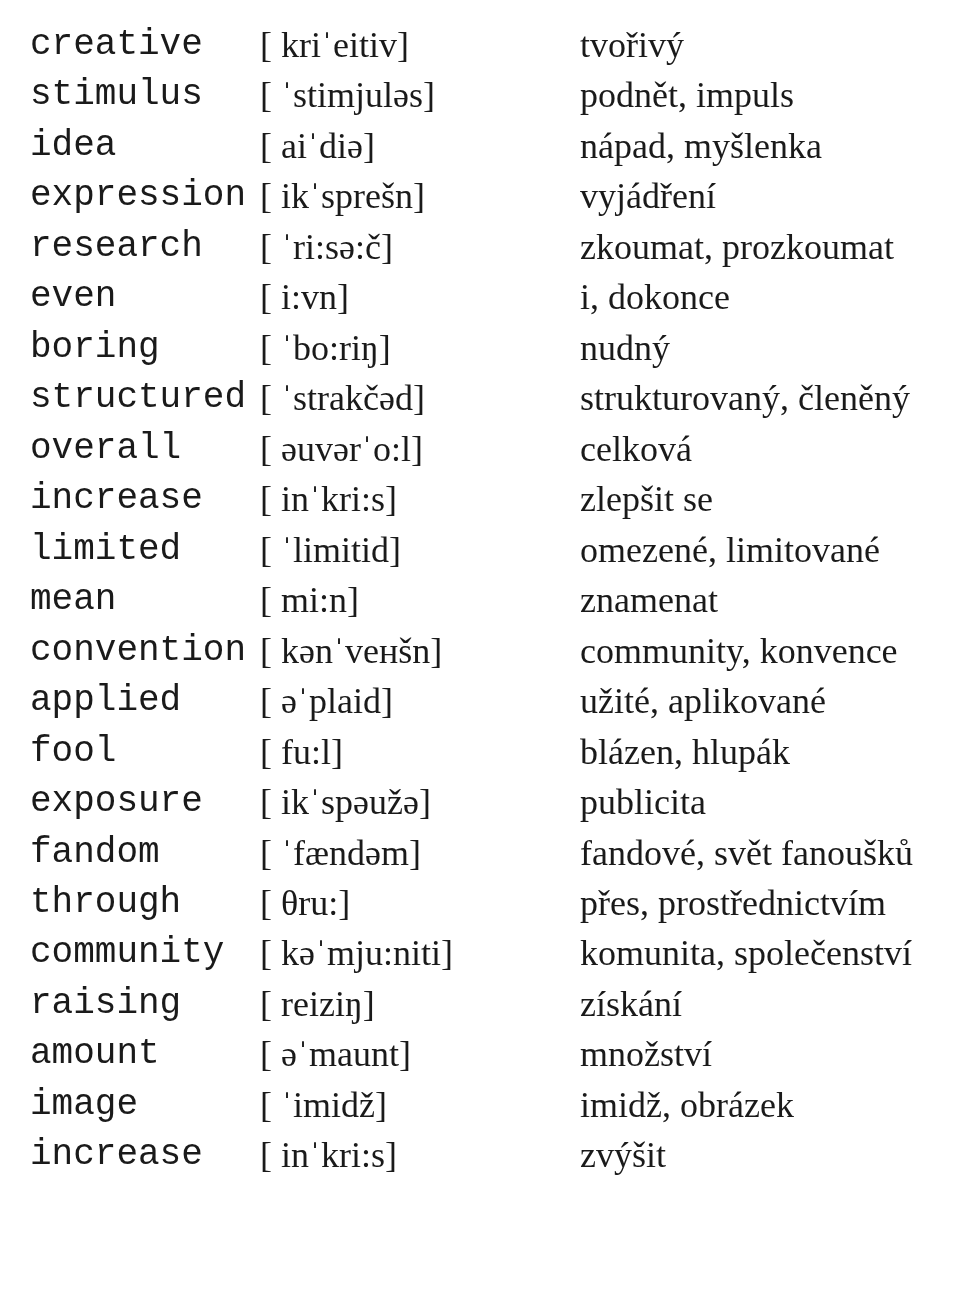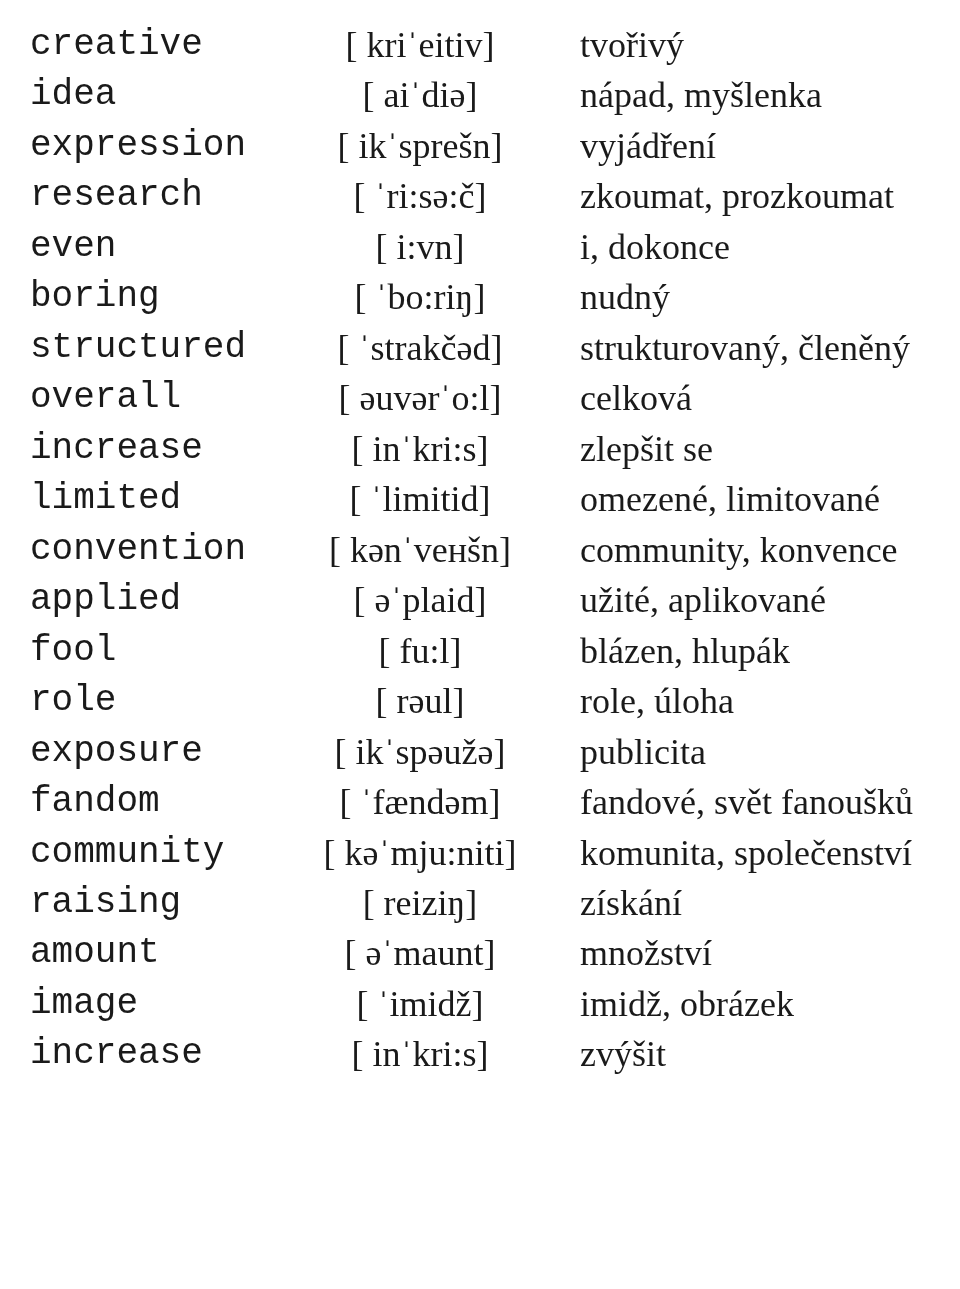--- a/index.html
+++ b/index.html
@@ -25,35 +25,39 @@
     }
     .vocab-table td.word {
       width: 220px;
       font-style: normal;
       font-family: Liberation Mono, monospace;
     }
     .vocab-table td.pronunciation {
       width: 330px;
       font-style: normal;
       padding-left: 10px;
-      text-align: center;
     }
     .vocab-table td.translation {
       font-style: normal;
     }
   </style>
 </head>
 <body>
 
 <table class="vocab-table">
   <tbody id="vocab-body">
       <tr>
         <td class="word">creative</td>
         <td class="pronunciation">[ kriˈeitiv]</td>
         <td class="translation">tvořivý</td>
+      </tr>
+      <tr>
+        <td class="word">stimulus</td>
+        <td class="pronunciation">[ ˈstimjuləs]</td>
+        <td class="translation">podnět, impuls</td>
       </tr>
       <tr>
         <td class="word">idea</td>
         <td class="pronunciation">[ aiˈdiə]</td>
         <td class="translation">nápad, myšlenka</td>
       </tr>
       <tr>
         <td class="word">expression</td>
         <td class="pronunciation">[ ikˈsprešn]</td>
         <td class="translation">vyjádření</td>
@@ -87,48 +91,53 @@
         <td class="word">increase</td>
         <td class="pronunciation">[ inˈkri:s]</td>
         <td class="translation">zlepšit se</td>
       </tr>
       <tr>
         <td class="word">limited</td>
         <td class="pronunciation">[ ˈlimitid]</td>
         <td class="translation">omezené, limitované</td>
       </tr>
       <tr>
+        <td class="word">mean</td>
+        <td class="pronunciation">[ mi:n]</td>
+        <td class="translation">znamenat</td>
+      </tr>
+      <tr>
         <td class="word">convention</td>
         <td class="pronunciation">[ kənˈvенšn]</td>
         <td class="translation">community, konvence</td>
       </tr>
       <tr>
         <td class="word">applied</td>
         <td class="pronunciation">[ əˈplaid]</td>
         <td class="translation">užité, aplikované</td>
       </tr>
       <tr>
         <td class="word">fool</td>
         <td class="pronunciation">[ fu:l]</td>
         <td class="translation">blázen, hlupák</td>
       </tr>
       <tr>
-        <td class="word">role</td>
-        <td class="pronunciation">[ rəul]</td>
-        <td class="translation">role, úloha</td>
-      </tr>
-      <tr>
         <td class="word">exposure</td>
         <td class="pronunciation">[ ikˈspəužə]</td>
         <td class="translation">publicita</td>
       </tr>
       <tr>
         <td class="word">fandom</td>
         <td class="pronunciation">[ ˈfændəm]</td>
         <td class="translation">fandové, svět fanoušků</td>
+      </tr>
+      <tr>
+        <td class="word">through</td>
+        <td class="pronunciation">[ θru:]</td>
+        <td class="translation">přes, prostřednictvím</td>
       </tr>
       <tr>
         <td class="word">community</td>
         <td class="pronunciation">[ kəˈmju:niti]</td>
         <td class="translation">komunita, společenství</td>
       </tr>
       <tr>
         <td class="word">raising</td>
         <td class="pronunciation">[ reiziŋ]</td>
         <td class="translation">získání</td>

